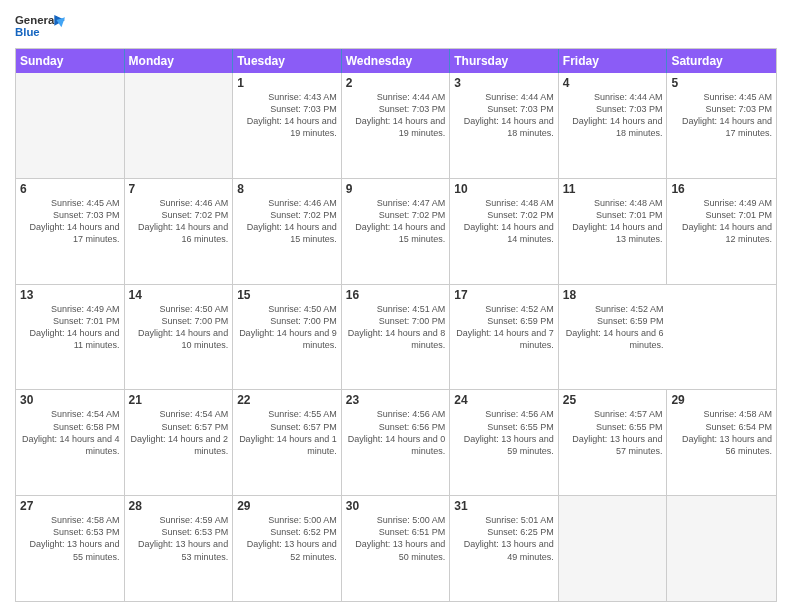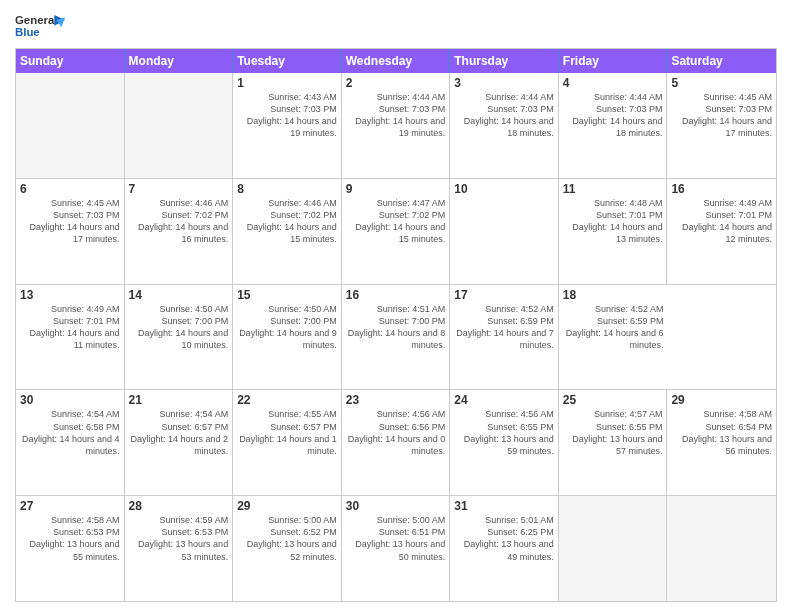--- a/index.html
+++ b/index.html
@@ -187,20 +187,23 @@
 Daylight: 14 hours and 15 minutes.</div>
           </div>
           <div class="cal-cell">
             <span class="day-num">9</span>
             <div class="day-info">Sunrise: 4:47 AM
 Sunset: 7:02 PM
 Daylight: 14 hours and 15 minutes.</div>
           </div>
           <div class="cal-cell">
             <span class="day-num">10</span>
+            <div class="day-info">Sunrise: 4:48 AM
+Sunset: 7:02 PM
+Daylight: 14 hours and 14 minutes.</div>
           </div>
           <div class="cal-cell">
             <span class="day-num">11</span>
             <div class="day-info">Sunrise: 4:48 AM
 Sunset: 7:01 PM
 Daylight: 14 hours and 13 minutes.</div>
           </div>
           <div class="cal-cell">
             <span class="day-num">16</span>
             <div class="day-info">Sunrise: 4:49 AM

